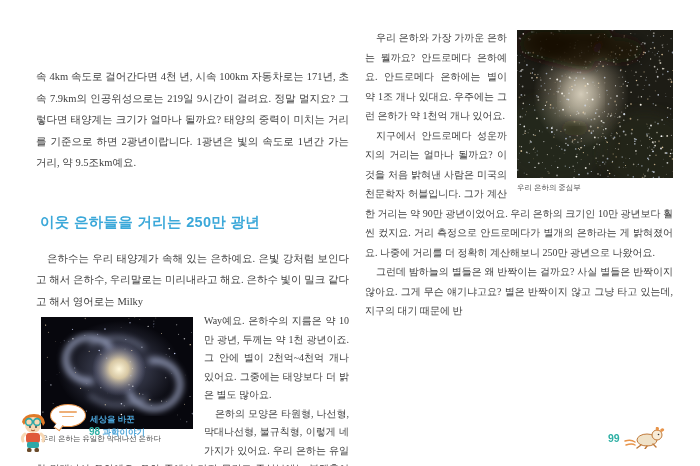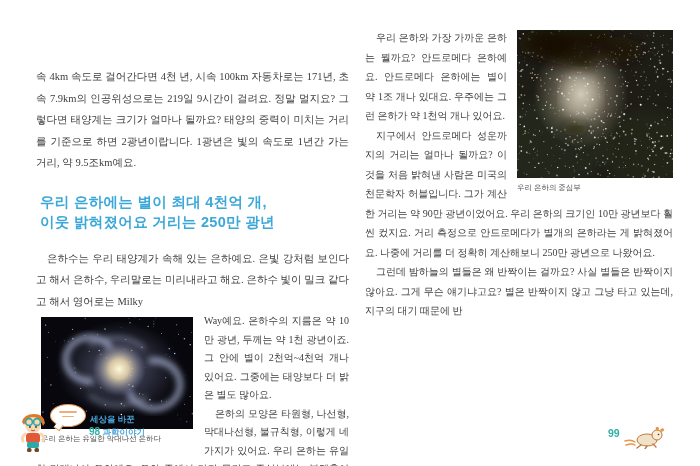--- a/index.html
+++ b/index.html
@@ -45,33 +45,33 @@
   }
   .series {
     position:absolute; left:72px; top:10px;
     font-family:"Liberation Sans", sans-serif; font-weight:bold;
     font-size:8.5px; line-height:11.5px; color:#4aa3d8; white-space:nowrap;
   }
   .series .line2 { margin-left:-16px; }
   .pn98 { color:#2fb0a5; font-size:10px;padding-left:15px; }
 
   
-  .footer-right { position:absolute; left:608px; top:427px; display:flex; gap:3px; }
+  .footer-right { position:absolute; left:608px; top:427px; display:flex; align-items:center; gap:3px; }
   .pn99 { font-family:"Liberation Sans", sans-serif; font-weight:bold; font-size:10.5px; color:#2fb0a5; }
 </style>
 </head>
 <body>
 
 <div class="col left-col">
 
   <p>속 4km 속도로 걸어간다면 4천 년, 시속 100km 자동차로는 171년, 초속 7.9km의 인공위성으로는 219일 9시간이 걸려요. 정말 멀지요? 그렇다면 태양계는 크기가 얼마나 될까요? 태양의 중력이 미치는 거리를 기준으로 하면 2광년이랍니다. 1광년은 빛의 속도로 1년간 가는 거리, 약 9.5조km예요.</p>
 
   <h2 class="heading" id="heading" style="color: rgb(59, 168, 217);">
-    <span>우리 은하에는 별이 최대 4천억 개,</span><br>
-    <span>이웃 밝혀졌어요 거리는 250만 광년</span>
+    <br>
+    <span>이웃 은하들을 거리는 250만 광년</span>
   </h2>
 
   <p class="indent">은하수는 우리 태양계가 속해 있는 은하예요. 은빛 강처럼 보인다고 해서 은하수, 우리말로는 미리내라고 해요. 은하수 빛이 밀크 같다고 해서 영어로는 Milky</p>
 
   <div class="flow">
     <figure class="fig-left">
       <svg id="galaxy-svg" class="photo" width="152" height="112" viewBox="0 0 152 112">
         <defs>
           <radialGradient id="core">
             <stop offset="0" stop-color="#fff8dc"></stop>

